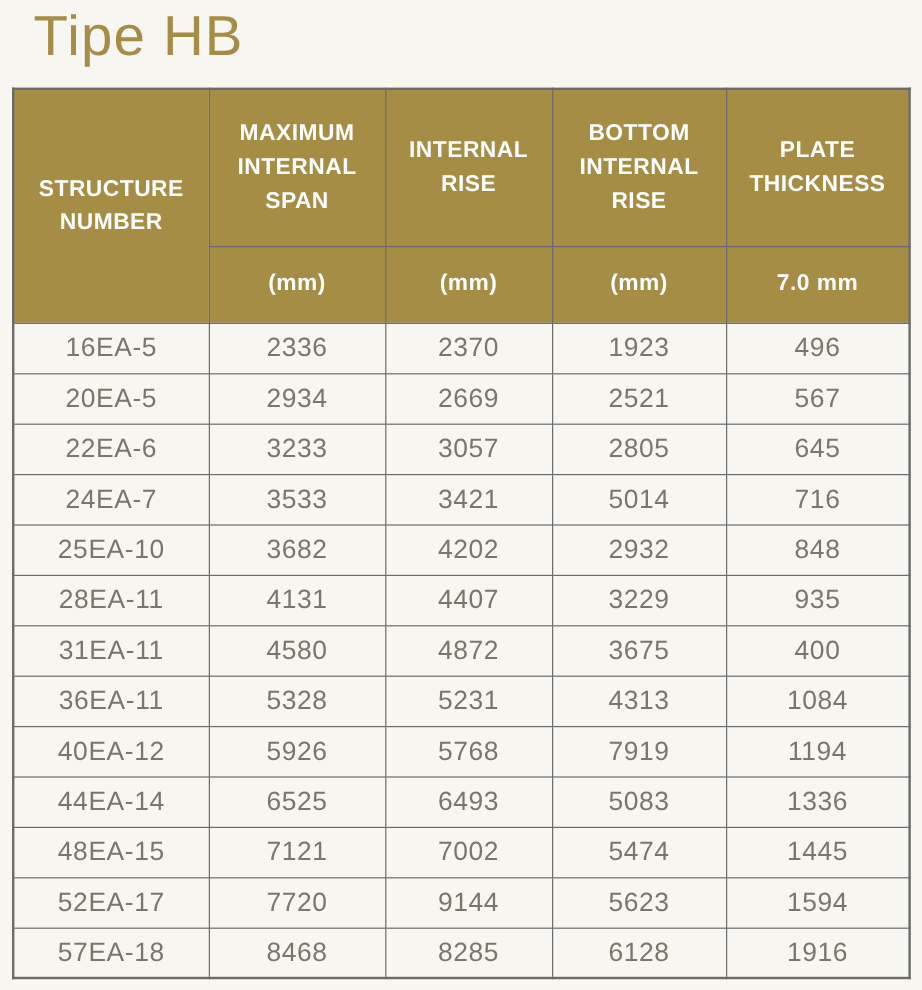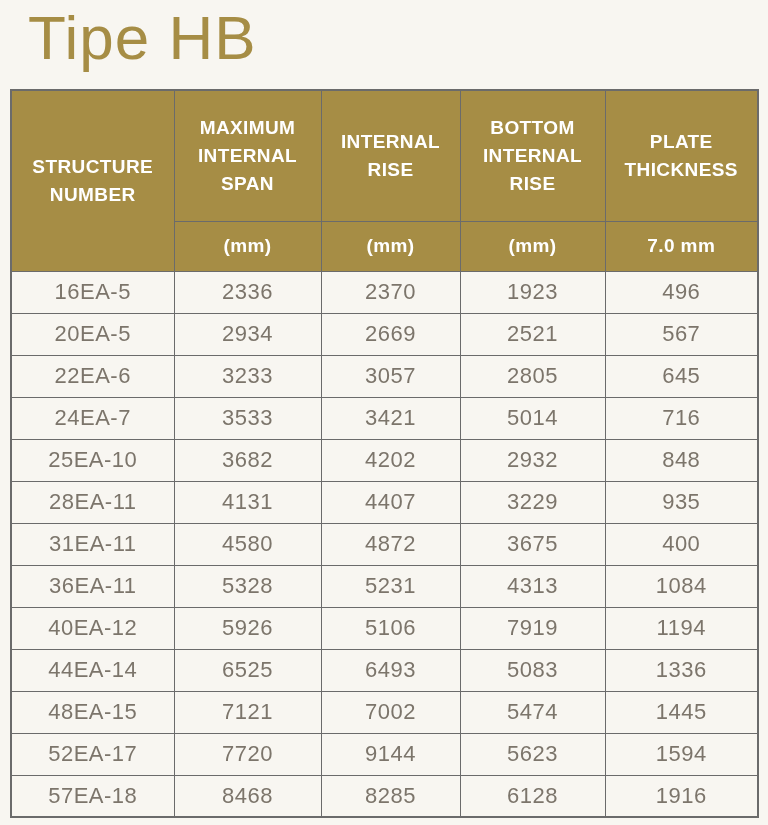--- a/index.html
+++ b/index.html
@@ -16,21 +16,21 @@
   }
   body {
     width: 768px;
     height: 825px;
     overflow: hidden;
     background: var(--page-background, #f8f6f1);
     font-family: "Liberation Sans", sans-serif;
   }
   .page-title {
     margin: 2px 0 16px 28px;
-    font-size: 62px;
+    font-size: 47px;
     font-weight: 400;
     letter-spacing: 1px;
     color: var(--accent-gold, #a68d45);
   }
   table.spec-table {
     border-collapse: collapse;
     table-layout: fixed;
     width: 747px;
     margin-left: 10px;
     border: 2px solid var(--border, #6b6b6b);
@@ -44,21 +44,21 @@
   }
   .spec-table thead th {
     background: var(--accent-gold, #a68d45);
     color: var(--header-text, #ffffff);
     font-weight: bold;
     font-size: 19px;
     letter-spacing: 0.4px;
     line-height: 1.45;
   }
   .spec-table thead th.th-main { height: 131px; }
-  .spec-table thead th.th-unit { height: 50px; }
+  .spec-table thead th.th-unit { height: 64px; }
   .spec-table tbody td {
     height: 42px;
     font-size: 22px;
     letter-spacing: 0.5px;
     color: var(--cell-text, #7c756b);
   }
 </style>
 </head>
 <body>
 
@@ -140,21 +140,21 @@
       <tr>
         <td>36EA-11</td>
         <td>5328</td>
         <td>5231</td>
         <td>4313</td>
         <td>1084</td>
       </tr>
       <tr>
         <td>40EA-12</td>
         <td>5926</td>
-        <td>5106</td>
+        <td>5768</td>
         <td>7919</td>
         <td>1194</td>
       </tr>
       <tr>
         <td>44EA-14</td>
         <td>6525</td>
         <td>6493</td>
         <td>5083</td>
         <td>1336</td>
       </tr>

